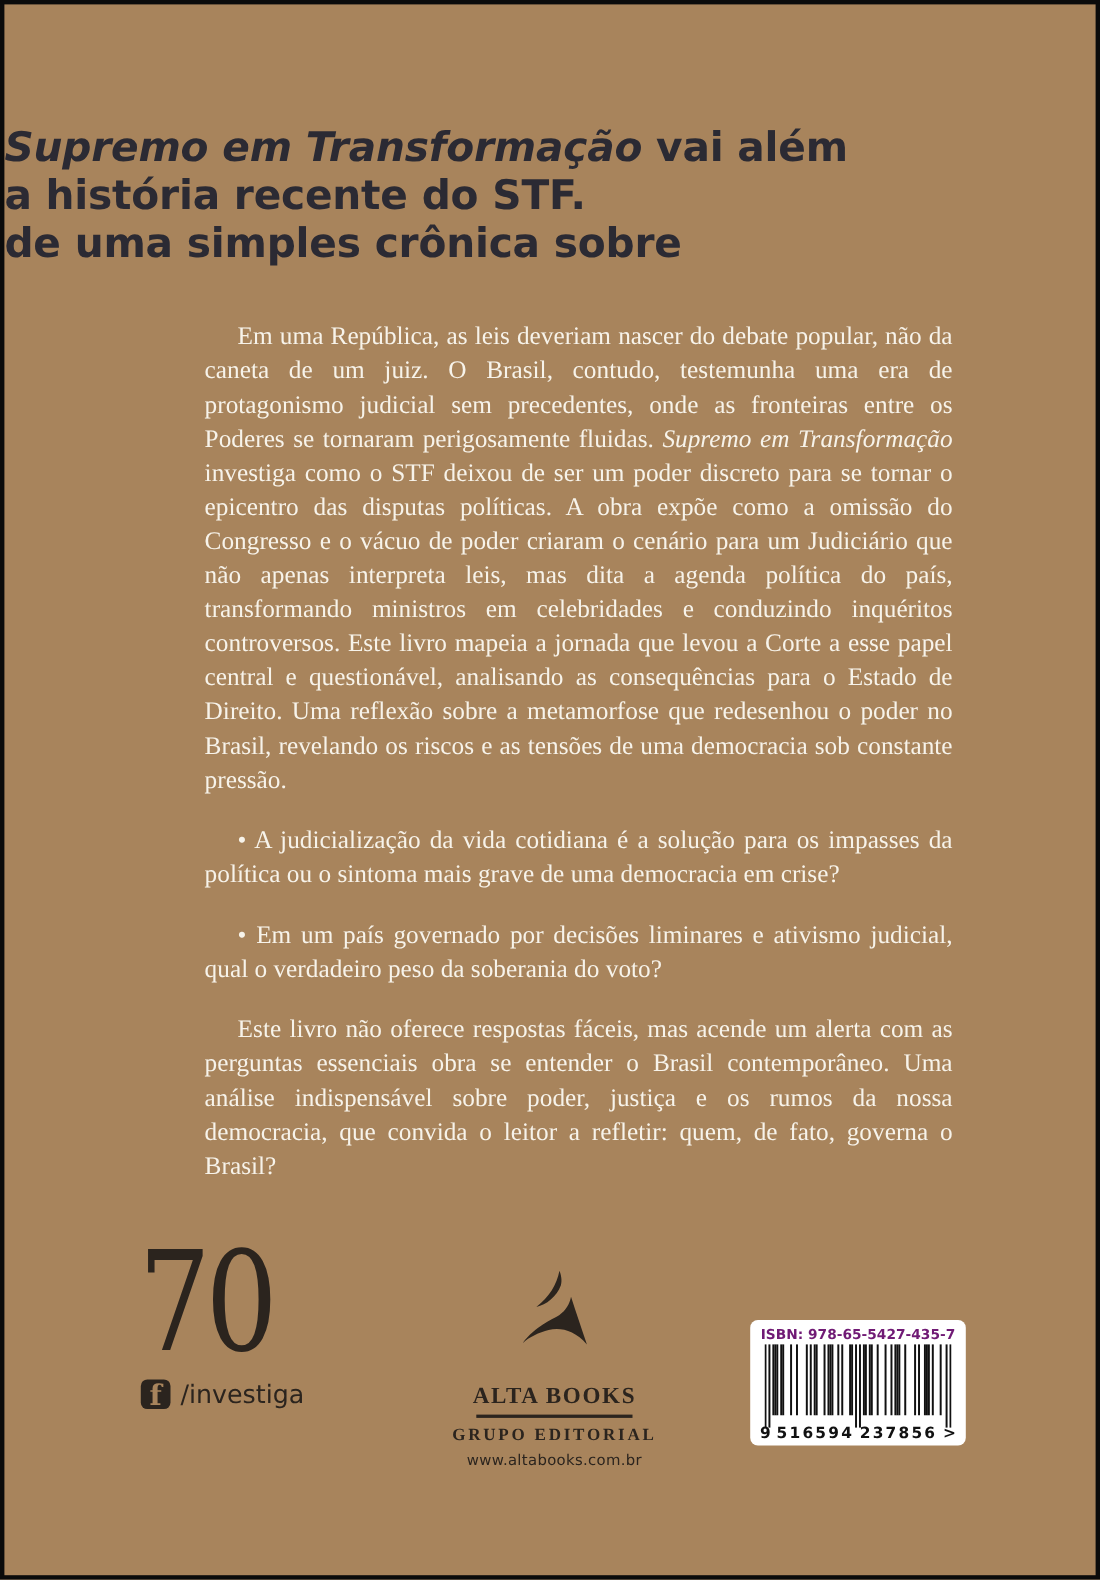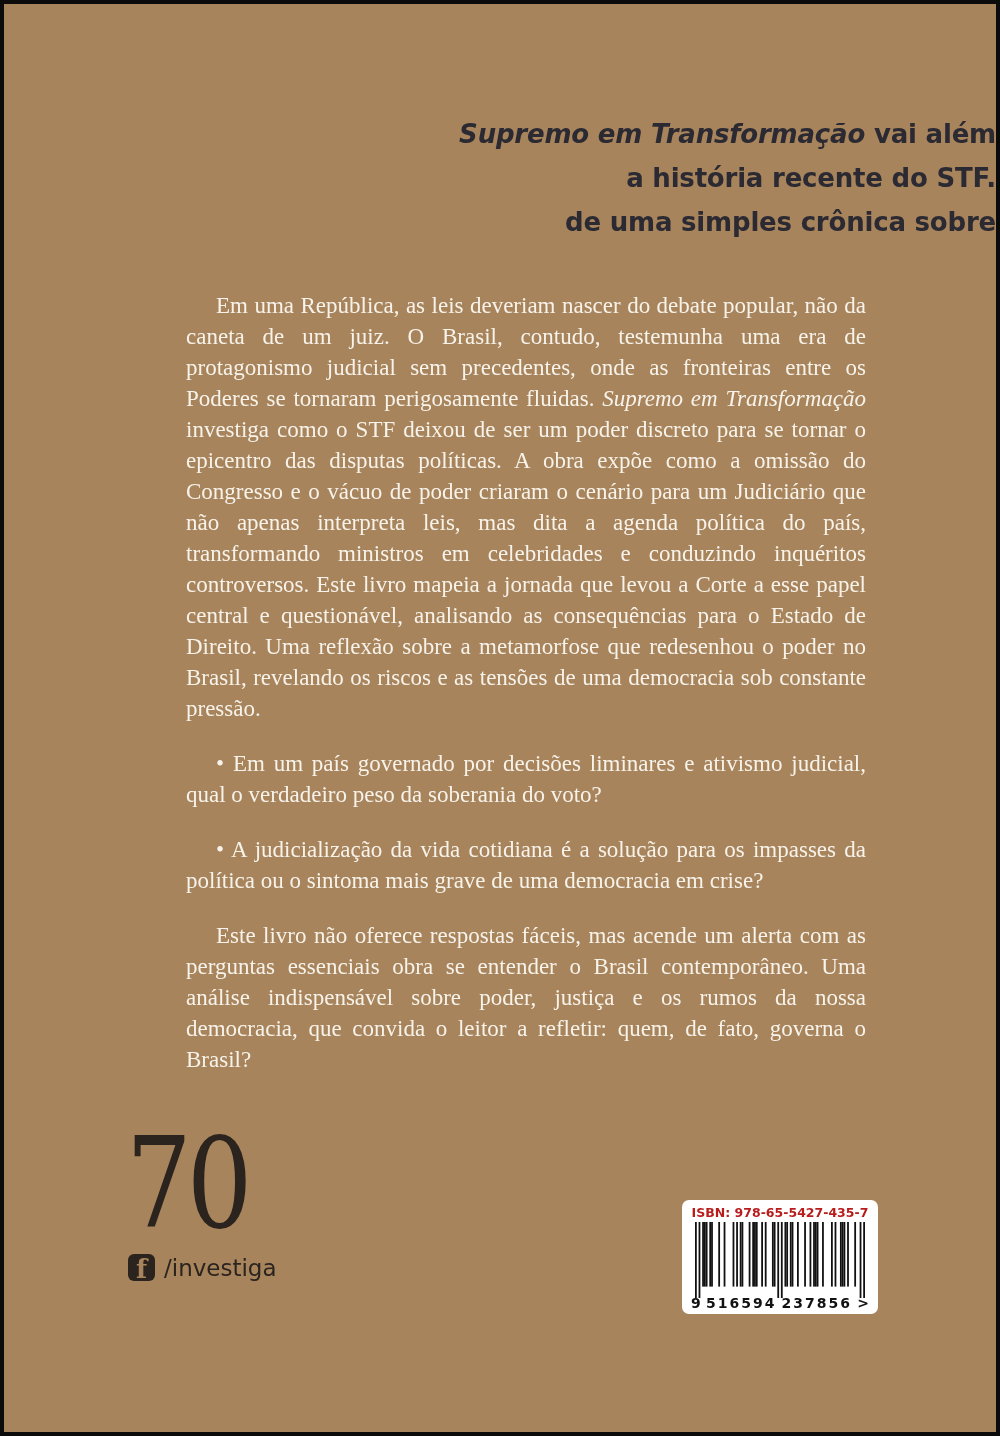--- a/index.html
+++ b/index.html
@@ -16,24 +16,24 @@
     width:1000px;height:1436px;
     margin:0 auto;
     background:var(--bg);
     border:4px solid #0b0b0b;
     overflow:hidden;
     font-family:"Liberation Serif",serif;
   }
   
   .headline{
     position:absolute;top:108px;left:0;right:0;
-    text-align:right;
+    text-align:left;
     font-family:"DejaVu Sans",sans-serif;
     font-weight:bold;
-    font-size:26px;
+    font-size:37px;
     line-height:44px;
     letter-spacing:-0.2px;
     color:var(--headline);
   }
   .headline .it{font-style:italic;}
   
   .synopsis{
     position:absolute;top:286px;left:138px;width:724px;
     color:var(--body-text);
     font-size:23px;
@@ -107,21 +107,21 @@
   .barcode{
     position:absolute;left:678px;top:1196px;
     width:196px;height:114px;
     background:var(--label-bg);
     border-radius:7px;
     padding:5px 9px 4px 9px;
   }
   .isbn{
     font-family:"DejaVu Sans",sans-serif;
     font-weight:bold;font-size:12.5px;
-    text-align:center;color:#b91c1c;
+    text-align:center;color:#701a75;
     letter-spacing:0px;white-space:nowrap;
   }
   .bars{display:block;margin:2px auto 0 auto;}
   .barcode-digits{
     position:absolute;left:9px;right:9px;bottom:4px;
     display:flex;justify-content:space-between;align-items:flex-end;
     font-family:"DejaVu Sans",sans-serif;
     font-weight:bold;font-size:14px;color:#111;
     line-height:14px;
   }
@@ -133,34 +133,44 @@
 <div class="page">
 
   <div class="headline">
       <div><span class="it">Supremo em Transformação</span><span> vai além</span></div>
       <div><span>a história recente do STF.</span></div>
       <div><span>de uma simples crônica sobre</span></div>
     </div>
 
   <div class="synopsis">
       <p><span>Em uma República, as leis deveriam nascer do debate popular, não da caneta de um juiz. O Brasil, contudo, testemunha uma era de protagonismo judicial sem precedentes, onde as fronteiras entre os Poderes se tornaram perigosamente fluidas. </span><span class="it">Supremo em Transformação</span><span> investiga como o STF deixou de ser um poder discreto para se tornar o epicentro das disputas políticas. A obra expõe como a omissão do Congresso e o vácuo de poder criaram o cenário para um Judiciário que não apenas interpreta leis, mas dita a agenda política do país, transformando ministros em celebridades e conduzindo inquéritos controversos. Este livro mapeia a jornada que levou a Corte a esse papel central e questionável, analisando as consequências para o Estado de Direito. Uma reflexão sobre a metamorfose que redesenhou o poder no Brasil, revelando os riscos e as tensões de uma democracia sob constante pressão.</span></p>
+      <p><span>• </span><span>A judicialização da vida cotidiana é a solução para os impasses da política ou o sintoma mais grave de uma democracia em crise?</span></p>
       <p><span>• </span><span>Em um país governado por decisões liminares e ativismo judicial, qual o verdadeiro peso da soberania do voto?</span></p>
-      <p><span>• </span><span>A judicialização da vida cotidiana é a solução para os impasses da política ou o sintoma mais grave de uma democracia em crise?</span></p>
       <p><span>Este livro não oferece respostas fáceis, mas acende um alerta com as perguntas essenciais obra se entender o Brasil contemporâneo. Uma análise indispensável sobre poder, justiça e os rumos da nossa democracia, que convida o leitor a refletir: quem, de fato, governa o Brasil?</span></p>
     </div>
 
   <div class="logo70">70</div>
 
   <div class="social">
     <div class="social-row">
       <div class="fb-icon">f</div>
       <span>/investiga</span>
     </div>
   </div>
 
+  <div class="alta">
+    <svg class="alta-mark" width="66" height="92" viewBox="0 0 100 140">
+      <path fill="#2b241e" d="M57 2 C53 22 43 38 25 52 C39 49 53 38 59 22 C61 15 59 7 57 2 Z"></path>
+      <path fill="#2b241e" d="M6 102 C24 78 46 70 57 63 C66 57 71 48 73 38 C80 60 87 80 95 104 C78 84 58 80 42 84 C29 87 15 94 6 102 Z"></path>
+    </svg>
+    <div class="alta-name">ALTA BOOKS</div>
+    <div class="alta-rule"></div>
+    <div class="alta-sub">GRUPO EDITORIAL</div>
+    <div class="alta-url">www.altabooks.com.br</div>
+  </div>
 
   <div class="barcode">
     <div class="isbn">ISBN: 978-65-5427-435-7</div>
     <svg class="bars" width="170" height="76" viewBox="0 0 95 40" preserveAspectRatio="none">
         <rect x="0" y="0" width="1" height="40" fill="#111"></rect>
         <rect x="2" y="0" width="1" height="40" fill="#111"></rect>
         <rect x="4" y="0" width="1" height="34" fill="#111"></rect>
         <rect x="5" y="0" width="1" height="34" fill="#111"></rect>
         <rect x="6" y="0" width="1" height="34" fill="#111"></rect>
         <rect x="8" y="0" width="1" height="34" fill="#111"></rect>

